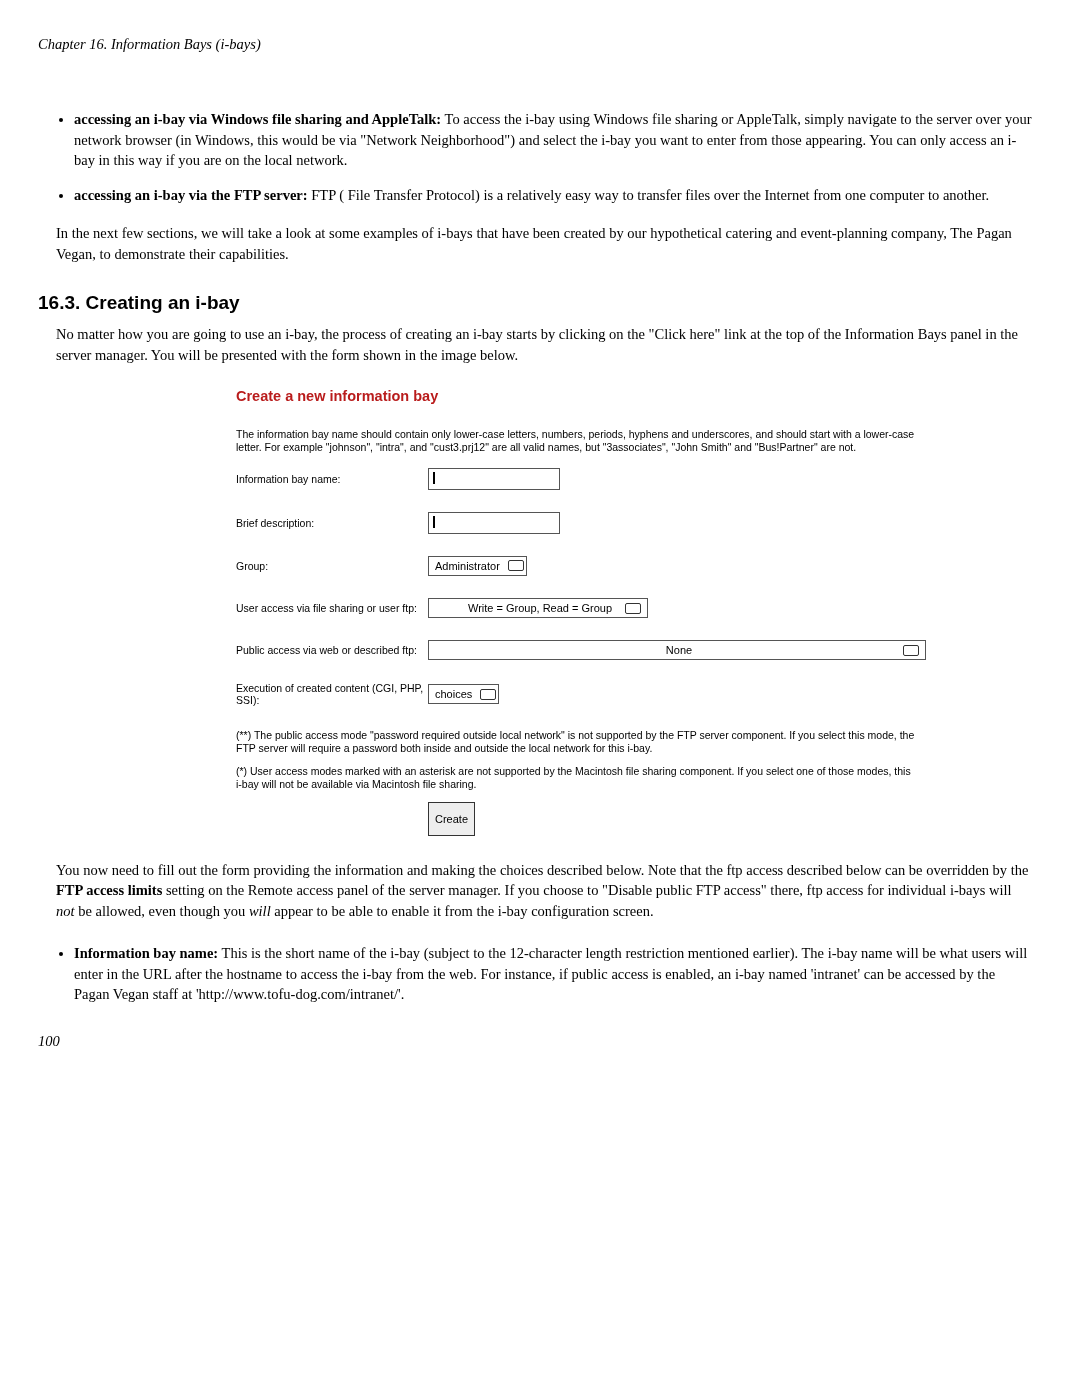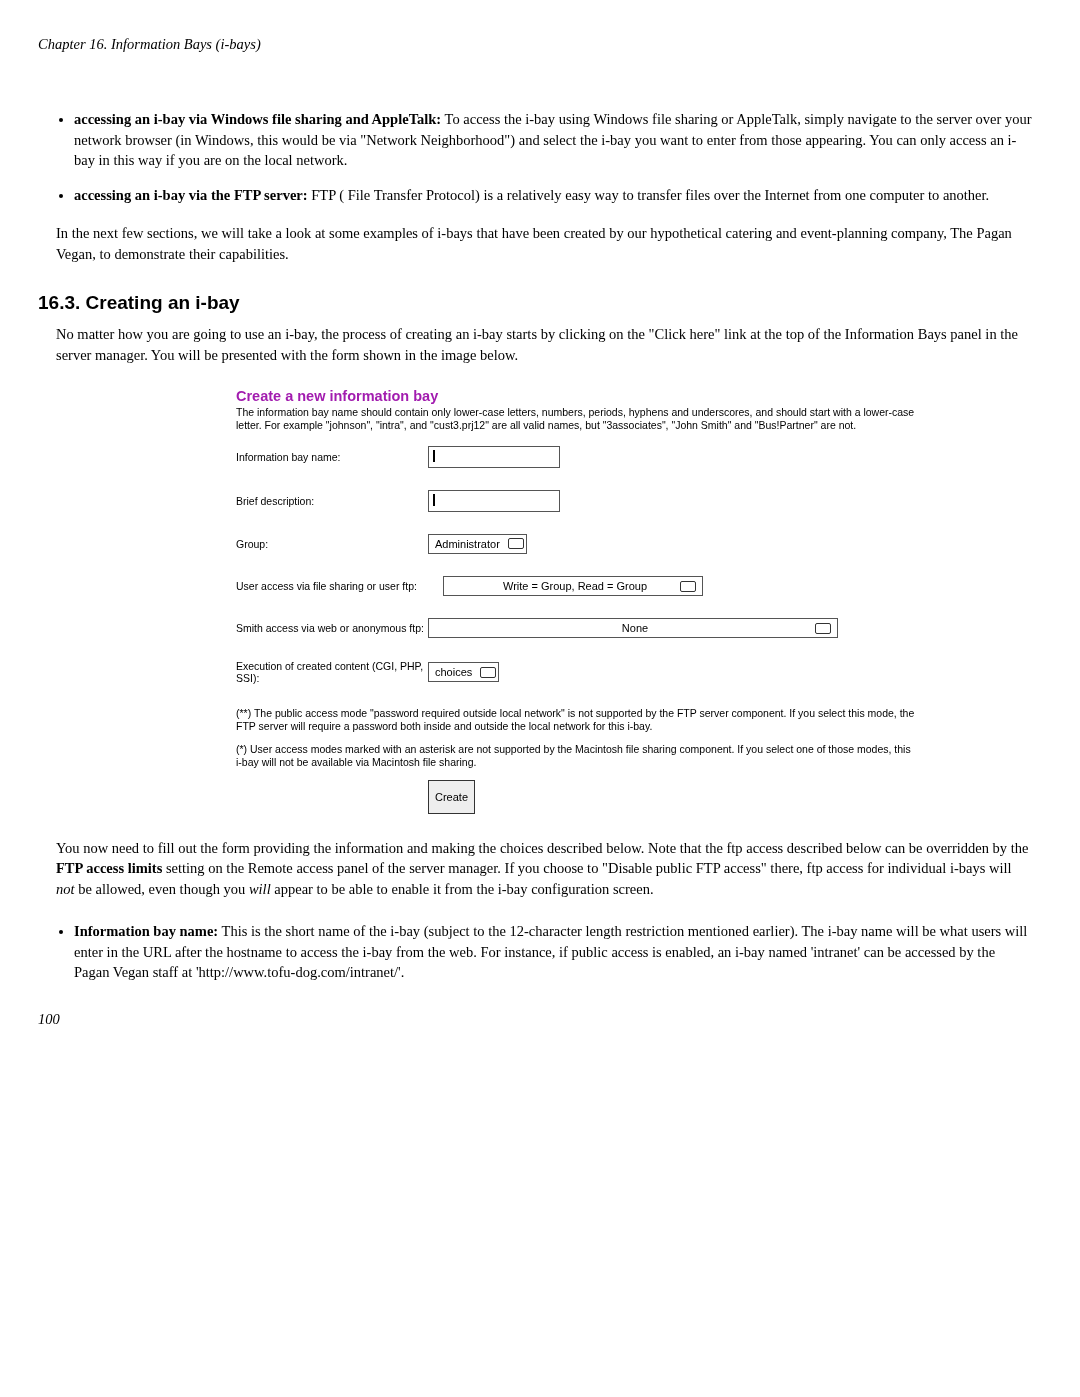--- a/index.html
+++ b/index.html
@@ -52,24 +52,24 @@
 
   
   .form-block {
     width: 680px;
     margin: 22px auto 24px 198px;
     font-family: Arial, Helvetica, sans-serif;
     font-size: 10.5px;
     color: #000;
   }
   .form-title {
-    color: #a21caf;
+    color: #b91c1c;
     font-weight: bold;
     font-size: 14.5px;
-    margin-bottom: 2px;
+    margin-bottom: 24px;
   }
   .form-intro {
     line-height: 1.25;
     margin-bottom: 14px;
   }
   .form-row {
     display: flex;
     align-items: center;
     margin-bottom: 22px;
   }
@@ -213,31 +213,31 @@
       <span class="fake-select">
         <span>Administrator</span>
         <span class="select-arrow"></span>
       </span>
     </div>
   </div>
 
   <div class="form-row">
     <div class="form-label">User access via file sharing or user ftp:</div>
     <div class="form-control-td">
-      <span class="fake-select" style="width:260px;justify-content:center;margin-left:15px;">
+      <span class="fake-select" style="width:220px;justify-content:center;">
         <span>Write = Group, Read = Group</span>
         <span class="select-arrow separate" style="position:absolute;right:6px;top:4px;"></span>
       </span>
     </div>
   </div>
 
   <div class="form-row">
-    <div class="form-label">Smith access via web or anonymous ftp:</div>
-    <div class="form-control-td">
-      <span class="fake-select" style="width:410px;justify-content:center;">
+    <div class="form-label">Public access via web or described ftp:</div>
+    <div class="form-control-td">
+      <span class="fake-select" style="width:498px;justify-content:center;">
         <span>None</span>
         <span class="select-arrow" style="position:absolute;right:6px;top:4px;"></span>
       </span>
     </div>
   </div>
 
   <div class="form-row">
     <div class="form-label">Execution of created content (CGI, PHP, SSI):</div>
     <div class="form-control-td">
       <span class="fake-select">

